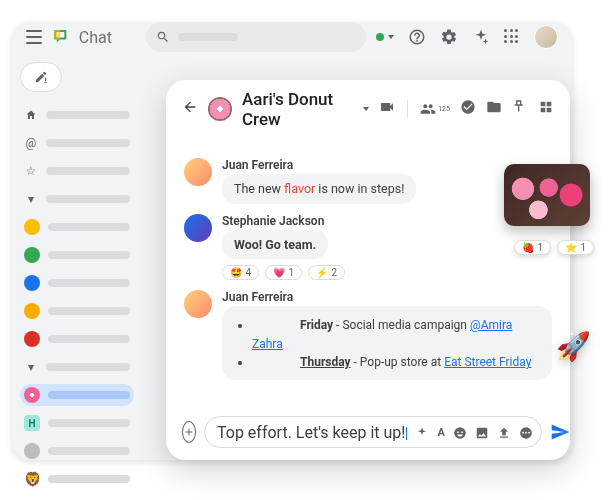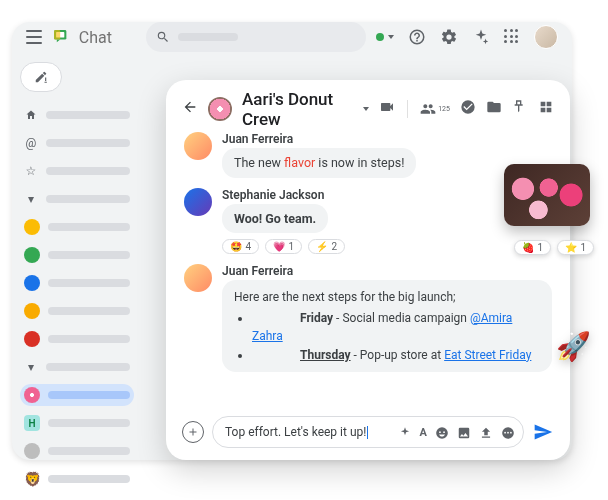--- a/index.html
+++ b/index.html
@@ -66,21 +66,21 @@
   .space-icon{width:24px;height:24px;border-radius:50%;background:radial-gradient(circle,#fff 16%,#f48fb1 17% 60%,#8d6e63 61%);flex-shrink:0;}
   .space-title{font-size:17px;color:#202124;font-weight:500;}
   .panel-head .caret{margin-left:4px;}
   .panel-tools{margin-left:auto;display:flex;align-items:center;gap:10px;}
   .tool{color:#5f6368;position:relative;}
   .tool svg{width:16px;height:16px;fill:#5f6368;}
   .tool-stack{display:flex;align-items:center;gap:2px;}
   .tool-stack .sub{font-size:7px;color:#5f6368;}
   .vdiv{width:1px;height:18px;background:#e0e0e0;margin:0 2px;}
 
-  .msgs{flex:1;overflow:hidden;padding:6px 2px 2px 2px;display:flex;flex-direction:column;gap:10px;}
+  .msgs{flex:1;overflow:hidden;padding:6px 2px 2px 2px;display:flex;flex-direction:column;gap:10px;justify-content:center;}
   .msg{display:flex;gap:10px;}
   .msg-av{width:28px;height:28px;border-radius:50%;flex-shrink:0;}
   .av1{background:linear-gradient(135deg,#ffd180,#ff8a65);}
   .av2{background:linear-gradient(135deg,#1a73e8,#673ab7);}
   .msg-body{flex:1;}
   .msg-name{font-size:12px;font-weight:600;color:#3c4043;margin-bottom:2px;}
   .bubble{display:inline-block;background:#f1f3f4;border-radius:14px;padding:6px 12px;font-size:12.5px;color:#3c4043;line-height:1.4;}
   .bubble .flavor{color:#ea4335;}
   .bubble.bold{font-weight:700;}
   .reacts{display:flex;gap:6px;margin-top:6px;}
@@ -89,21 +89,21 @@
   .big-bubble ul{list-style:disc;padding-left:18px;margin-top:2px;}
   .mention{color:#1a73e8;text-decoration:underline;}
   .link{color:#1a73e8;text-decoration:underline;}
   strong{font-weight:700;padding-left:48px;}
   u{text-decoration:underline;}
 
   .composer-row{display:flex;align-items:center;gap:8px;margin-top:8px;}
   .plus-circ{width:22px;height:22px;border:1.6px solid #5f6368;border-radius:50%;display:flex;align-items:center;justify-content:center;}
   .plus-circ svg{width:12px;height:12px;fill:#5f6368;}
   .composer{flex:1;height:32px;border:1px solid #dadce0;border-radius:18px;display:flex;align-items:center;padding:0 8px 0 12px;gap:8px;}
-  .composer-text{flex:1;font-size:12px;color:#3c4043;white-space:nowrap;overflow:hidden;}
+  .composer-text{flex:1;font-size:16px;color:#3c4043;white-space:nowrap;overflow:hidden;}
   .composer-text .cursor{display:inline-block;width:1px;height:13px;background:#1a73e8;vertical-align:middle;margin-left:1px;}
   .comp-icons{display:flex;align-items:center;gap:8px;}
   .comp-icons .ci{width:14px;height:14px;}
   .comp-icons .ci svg{width:14px;height:14px;fill:#5f6368;}
   .comp-icons .txt{font-size:11px;font-weight:700;color:#5f6368;}
   .send{width:22px;height:22px;display:flex;align-items:center;justify-content:center;}
   .send svg{width:20px;height:20px;fill:#1a73e8;}
 
   
   .donut-photo{
@@ -307,21 +307,20 @@
           <span class="react">⚡ <span>2</span></span>
         </div>
       </div>
     </div>
 
     <div class="msg">
       <span class="msg-av av1"></span>
       <div class="msg-body">
         <div class="msg-name">Juan Ferreira</div>
         <div class="big-bubble">
-          <div>Here are the next steps for the big launch;</div>
           <ul>
             <li><strong>Friday</strong><span> - Social media campaign </span><span class="mention">@Amira Zahra</span></li>
             <li><strong><u>Thursday</u></strong><span> - Pop-up store at </span><span class="link">Eat Street Friday</span></li>
           </ul>
         </div>
       </div>
     </div>
   </div>
 
   <div class="composer-row">

